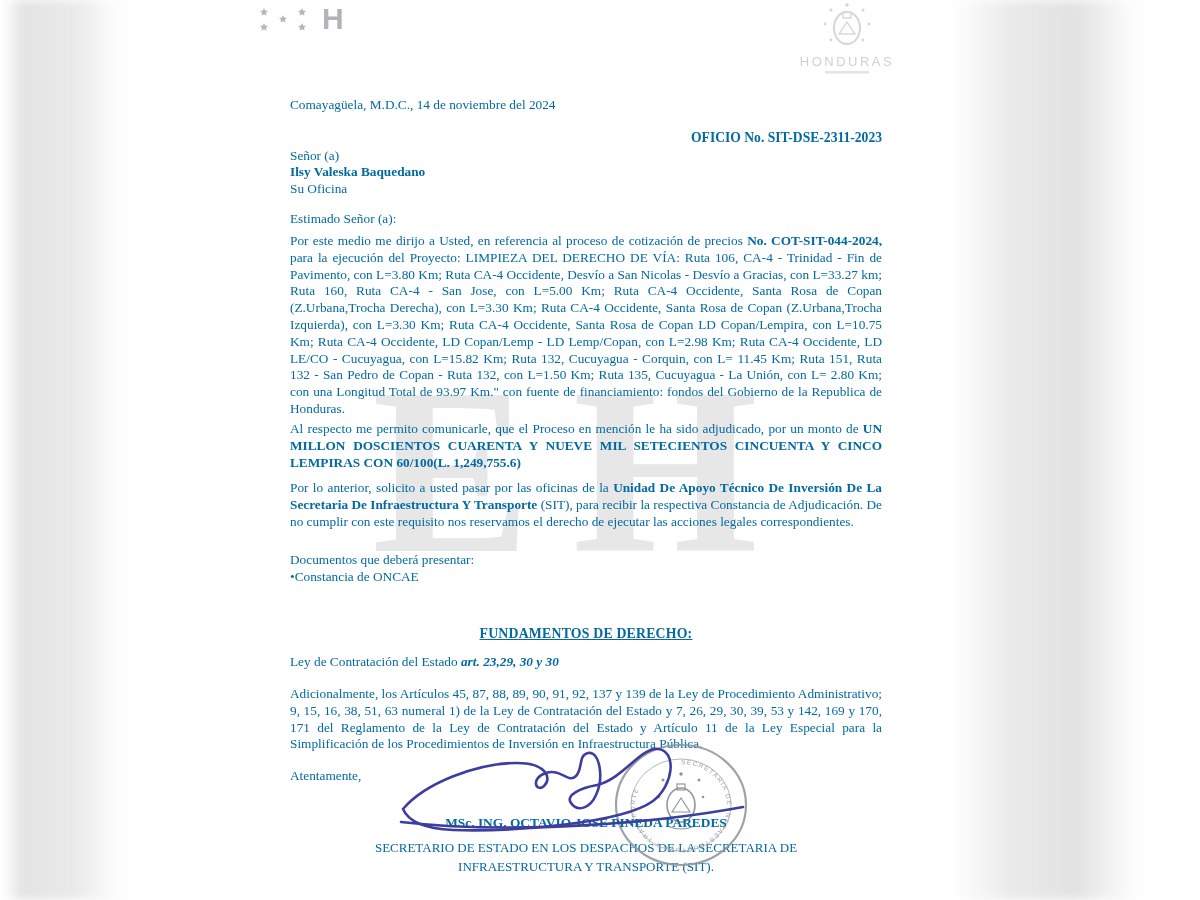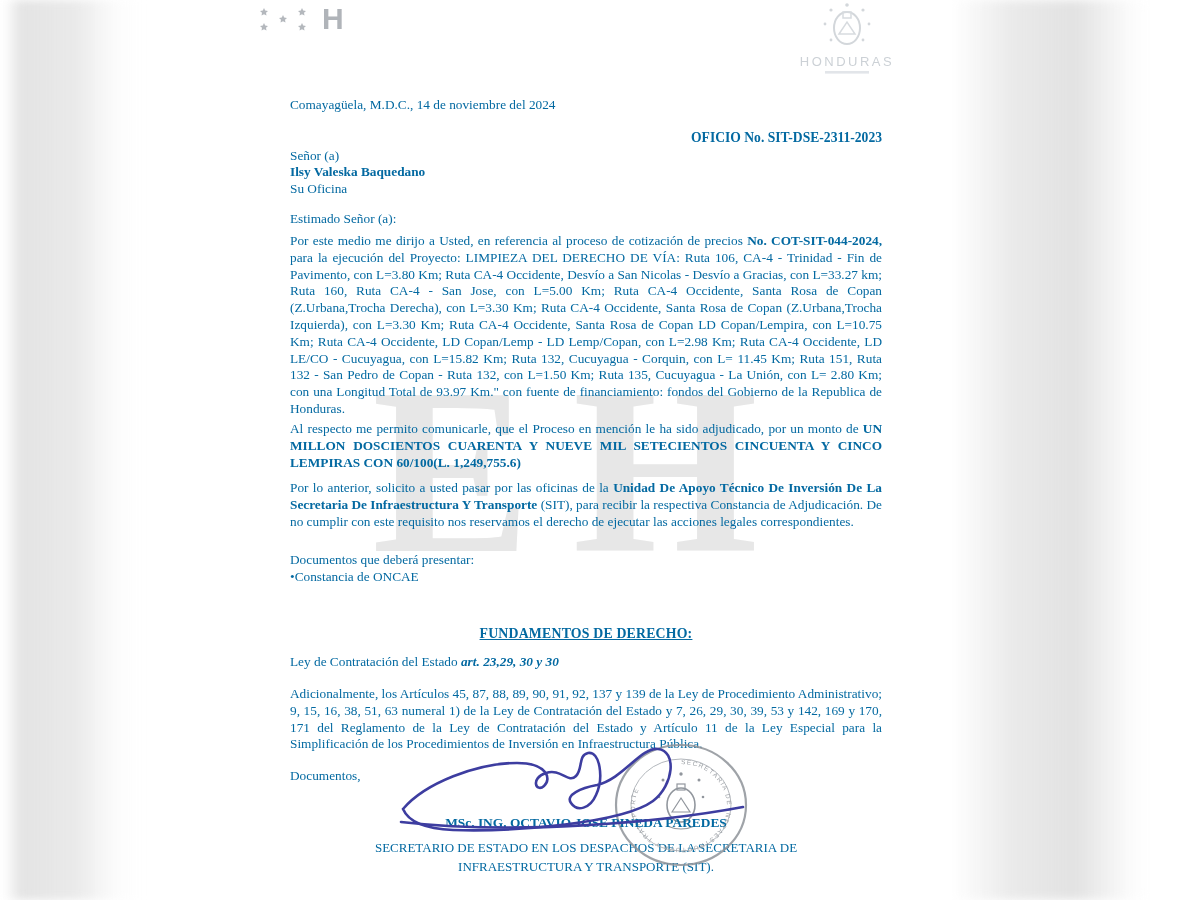--- a/index.html
+++ b/index.html
@@ -127,21 +127,21 @@
   <div>Documentos que deberá presentar:</div>
   <div>•Constancia de ONCAE</div>
 </div>
 
 <div class="col lawhead">FUNDAMENTOS DE DERECHO:</div>
 
 <div class="col ley"><span>Ley de Contratación del Estado </span><span style="font-weight: bold; font-style: italic;">art. 23,29, 30 y 30</span></div>
 
 <div class="col p4 just">Adicionalmente, los Artículos 45, 87, 88, 89, 90, 91, 92, 137 y 139 de la Ley de Procedimiento Administrativo; 9, 15, 16, 38, 51, 63 numeral 1) de la Ley de Contratación del Estado y 7, 26, 29, 30, 39, 53 y 142, 169 y 170, 171 del Reglamento de la Ley de Contratación del Estado y Artículo 11 de la Ley Especial para la Simplificación de los Procedimientos de Inversión en Infraestructura Pública.</div>
 
-<div class="col atent">Documentos,</div>
+<div class="col atent">Atentamente,</div>
 
 <svg class="stamp-svg" width="146" height="128" viewBox="0 0 146 128">
   <ellipse cx="73" cy="63" rx="65" ry="60" fill="none" stroke="#8f949a" stroke-width="2.2"></ellipse>
   <ellipse cx="73" cy="63" rx="50" ry="46" fill="none" stroke="#a6abb1" stroke-width="1"></ellipse>
   <defs>
     <path id="ringpath" d="M 73 22 a 46 42 0 1 1 -0.01 0"></path>
   </defs>
   <text font-family="Liberation Sans, sans-serif" font-size="6.4" letter-spacing="1.4" fill="#8d9298">
     <textPath href="#ringpath">SECRETARIA DE INFRAESTRUCTURA Y TRANSPORTE</textPath>
   </text>

